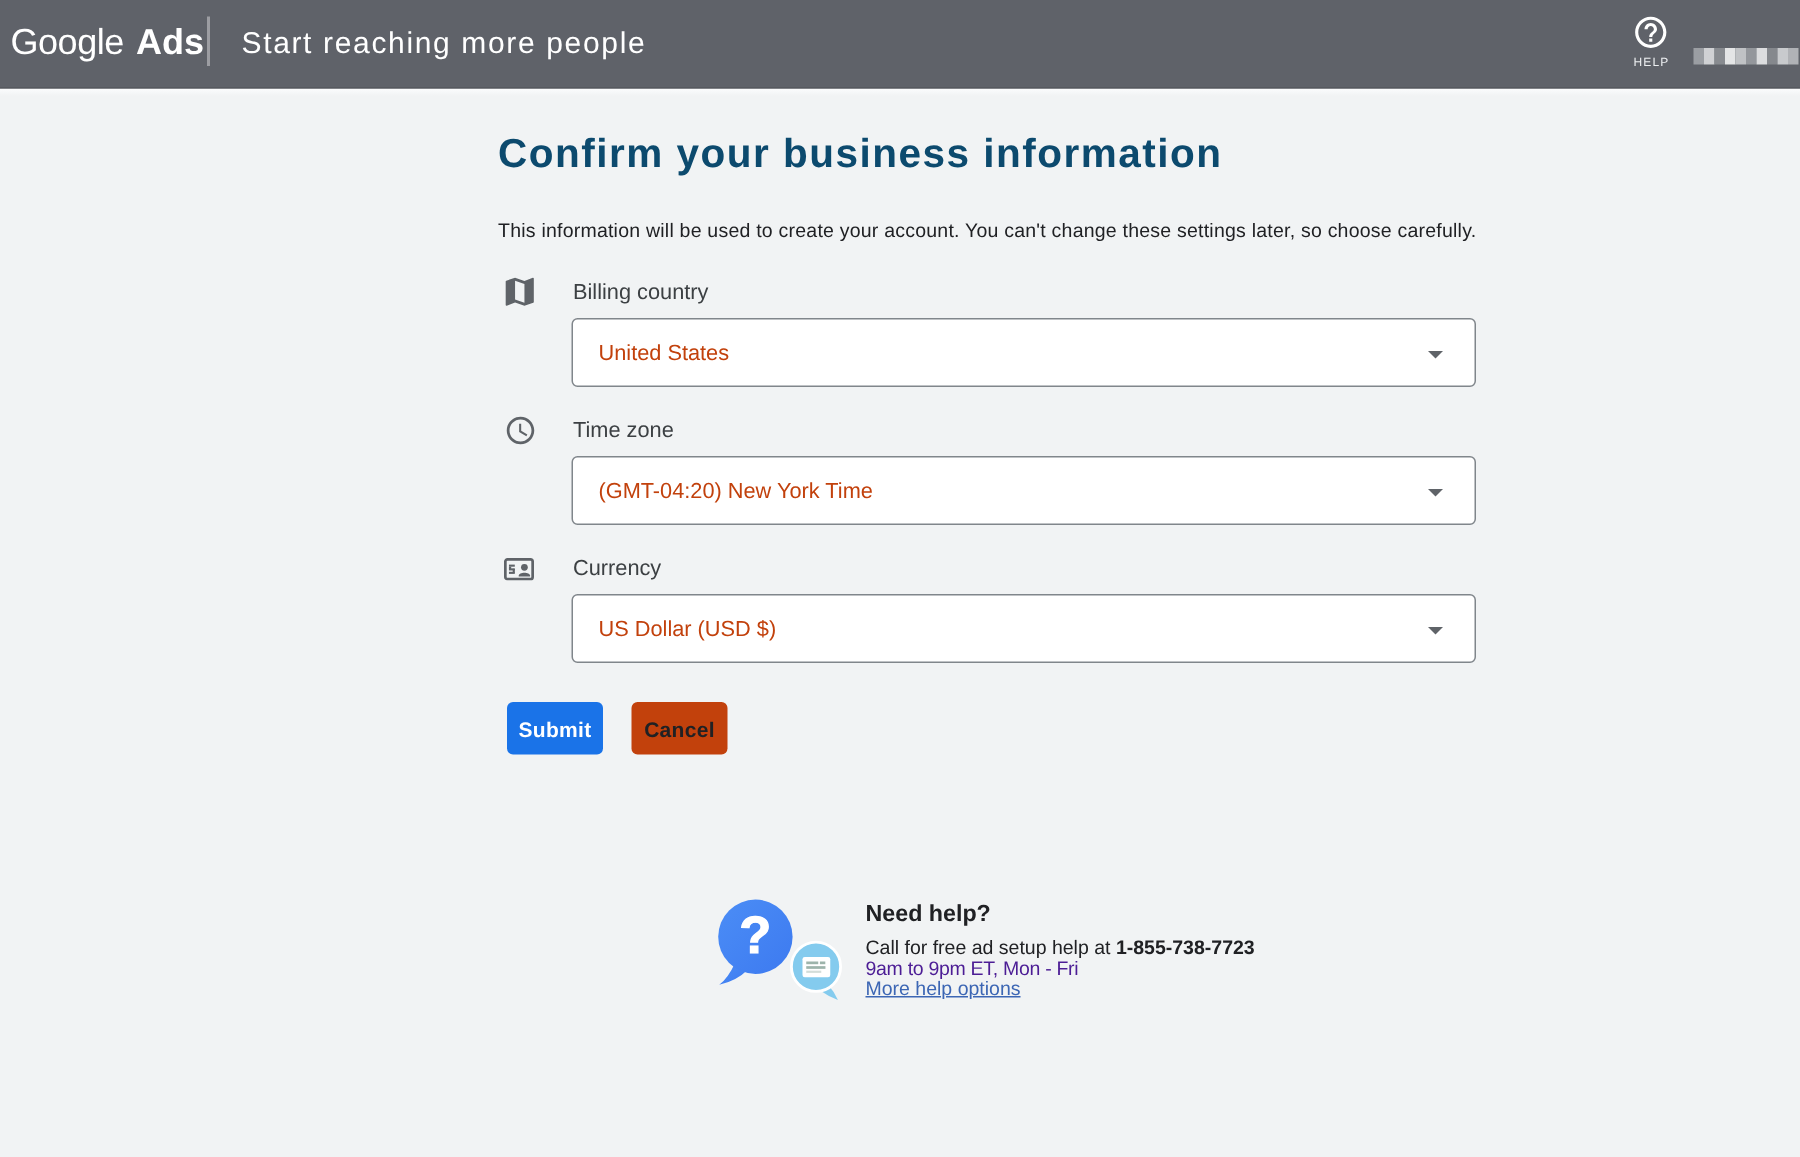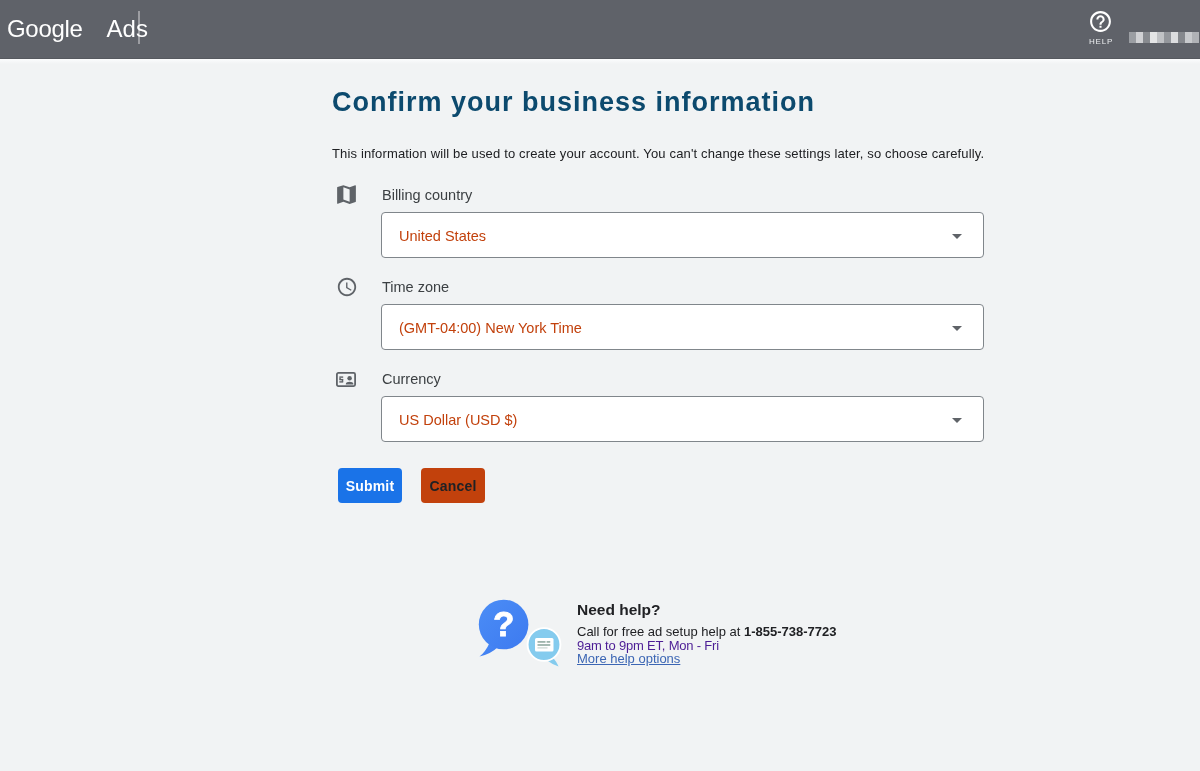--- a/index.html
+++ b/index.html
@@ -3,21 +3,21 @@
 <meta charset="utf-8">
 <style>
   html,body{margin:0;padding:0}
   body{width:1200px;height:771px;position:relative;background:#f1f3f4;
        font-family:"Liberation Sans",sans-serif;overflow:hidden}
   
   #topbar{position:absolute;left:0;top:0;width:1200px;height:58px;background:#5f6269;border-bottom:1px solid #56595f}
   #fade{position:absolute;left:0;top:59px;width:1200px;height:5px;background:linear-gradient(#fbfcfd,#f1f3f4)}
   #logo{position:absolute;left:7px;top:15px;font-size:24px;color:#fff;letter-spacing:-0.3px}
   #logo .g{font-weight:500}
-  #logo .a{font-weight:400;margin-left:24px;letter-spacing:0}
+  #logo .a{font-weight:700;margin-left:8px;letter-spacing:0}
   #divider{position:absolute;left:138px;top:11px;width:2px;height:33px;background:rgba(255,255,255,0.38)}
   #slogan{position:absolute;left:161px;top:17.5px;font-size:20px;font-weight:400;letter-spacing:1.1px;color:#fff}
   #helpicon{position:absolute;left:1088px;top:8.5px}
   #helplabel{position:absolute;left:1076px;top:36.5px;width:50px;text-align:center;
              font-size:8px;letter-spacing:0.8px;color:#eceef0}
   #blur{position:absolute;left:1129px;top:32px;height:11px;display:flex}
   #blur span{width:7px;height:11px;display:block}
   
   #h1{position:absolute;left:332px;top:87px;font-size:27px;font-weight:700;letter-spacing:1px;color:#0c4a6e}
   #sub{position:absolute;left:332px;top:145.5px;font-size:13px;letter-spacing:0.15px;color:#202124}
@@ -44,20 +44,21 @@
   #nh-link{position:absolute;left:577px;top:651.2px;font-size:13px;color:#3c66b4;
            text-decoration:underline}
 </style>
 </head>
 <body>
 
 <div id="fade"></div>
 <div id="topbar">
   <div id="logo"><span class="g">Google</span><span class="a">Ads</span></div>
   <div id="divider"></div>
+  <div id="slogan">Start reaching more people</div>
   <svg id="helpicon" width="25" height="25" viewBox="0 0 24 24">
     <path fill="#fff" d="M11 18h2v-2h-2v2zm1-16C6.48 2 2 6.48 2 12s4.48 10 10 10 10-4.48 10-10S17.52 2 12 2zm0 18c-4.41 0-8-3.59-8-8s3.59-8 8-8 8 3.59 8 8-3.59 8-8 8zm0-14c-2.21 0-4 1.79-4 4h2c0-1.1.9-2 2-2s2 .9 2 2c0 2-3 1.75-3 5h2c0-2.25 3-2.5 3-5 0-2.21-1.79-4-4-4z"></path>
   </svg>
   <div id="helplabel">HELP</div>
   <div id="blur">
     <span style="background:#9b9ea3"></span>
       <span style="background:#d0d1d4"></span>
     <span style="background:#888b90"></span>
       <span style="background:#e4e5e6"></span>
     <span style="background:#c0c2c5"></span>
@@ -79,21 +80,21 @@
 <div class="sel" style="top:212px">
   <div class="txt">United States</div>
     <div class="caret"></div>
 </div>
 
 <svg class="rowicon" style="left:336px;top:276px" width="22" height="22" viewBox="0 0 24 24">
   <path fill="#5f6368" d="M11.99 2C6.47 2 2 6.48 2 12s4.47 10 9.99 10C17.52 22 22 17.52 22 12S17.52 2 11.99 2zm.01 18c-4.42 0-8-3.58-8-8s3.58-8 8-8 8 3.58 8 8-3.58 8-8 8zm.5-13H11v6l5.25 3.15.75-1.23-4.5-2.67z"></path>
 </svg>
 <div class="rowlabel" style="top:279px">Time zone</div>
 <div class="sel" style="top:304px">
-  <div class="txt">(GMT-04:00) New York Time</div>
+  <div class="txt">(GMT-04:20) New York Time</div>
     <div class="caret"></div>
 </div>
 
 <svg class="rowicon" style="top:372px" width="20" height="15" viewBox="0 0 20 15">
   <rect x="0.9" y="0.9" width="18.2" height="13.2" rx="1.5" fill="none" stroke="#5f6368" stroke-width="1.8"></rect>
   <rect x="3.3" y="4.4" width="3.9" height="1.4" fill="#5f6368"></rect>
   <rect x="3.3" y="5.8" width="1.5" height="1.5" fill="#5f6368"></rect>
   <rect x="3.3" y="6.9" width="3.9" height="1.4" fill="#5f6368"></rect>
   <rect x="5.8" y="7.2" width="1.4" height="2.6" fill="#5f6368"></rect>
   <rect x="3.3" y="9.2" width="3.9" height="1.4" fill="#5f6368"></rect>

